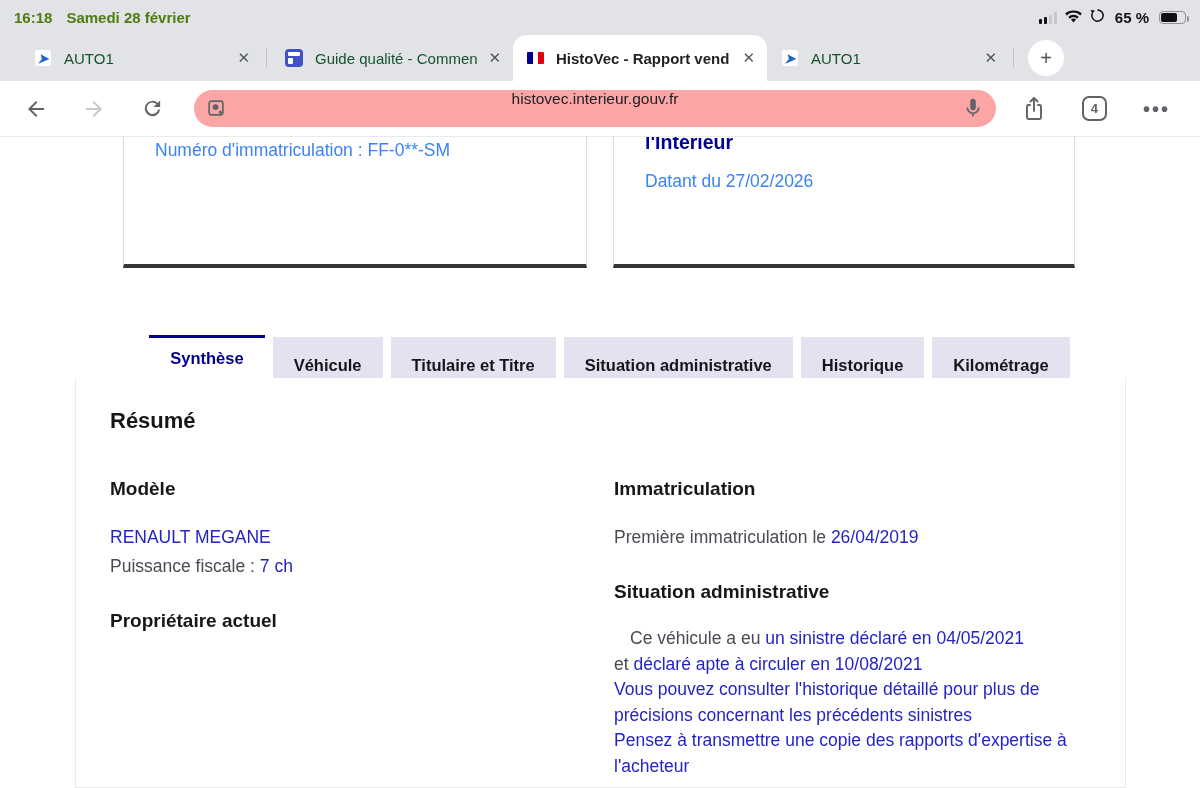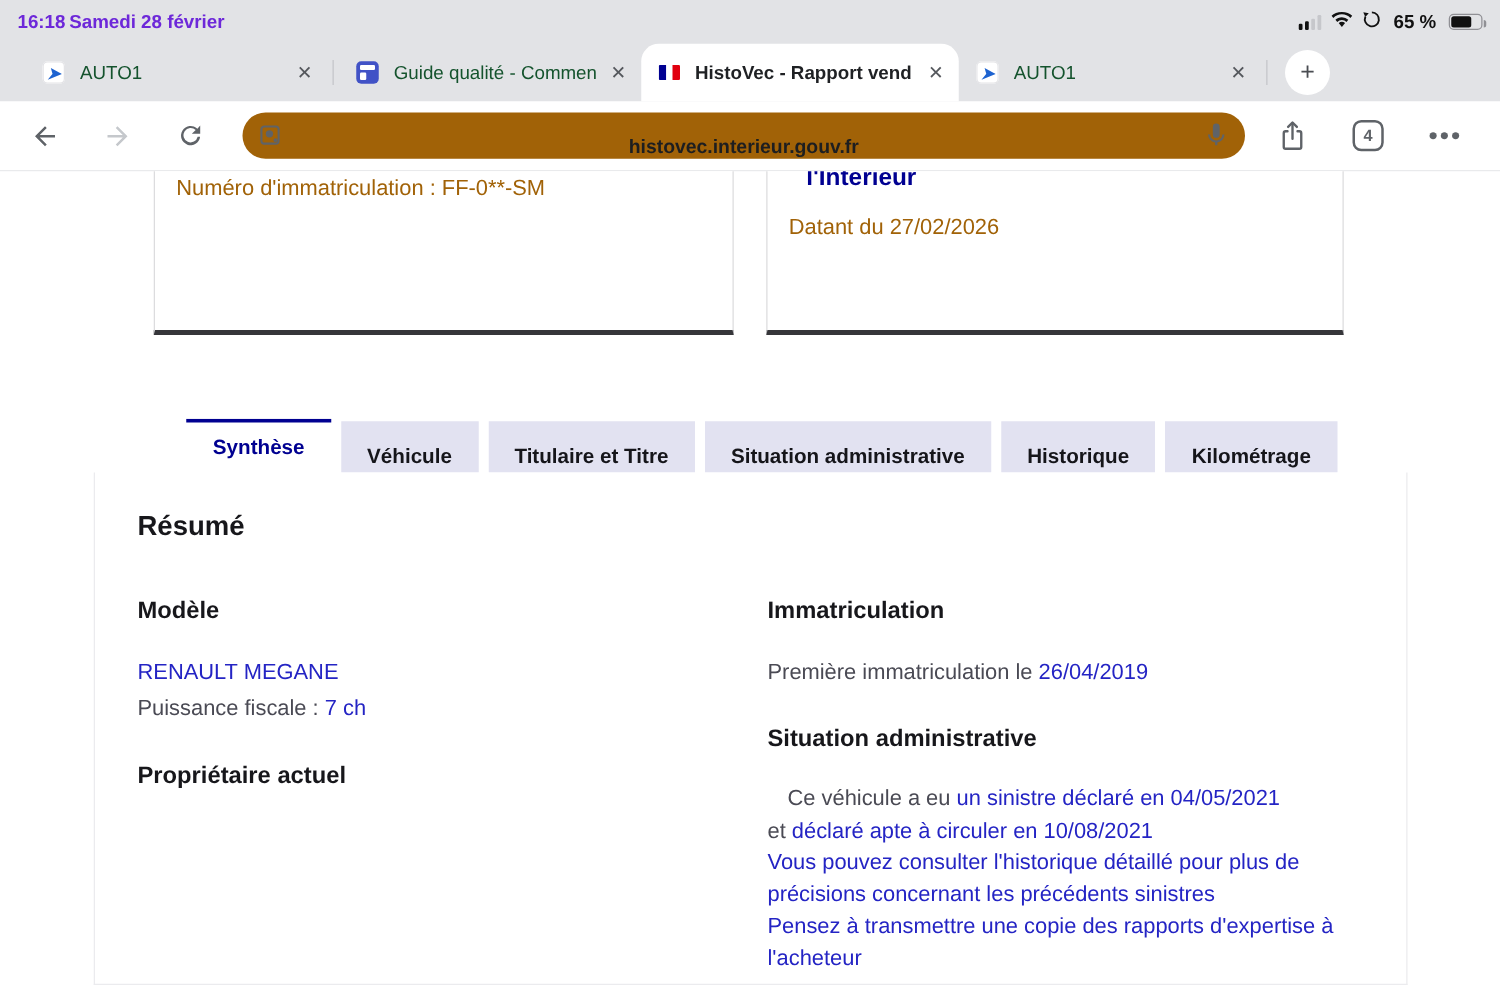--- a/index.html
+++ b/index.html
@@ -3,21 +3,21 @@
 <meta charset="utf-8">
 <style>
   * { margin:0; padding:0; box-sizing:border-box; }
   html,body { width:1200px; height:788px; }
   body { font-family:"Liberation Sans", sans-serif; background:#fff; overflow:hidden; }
   .screen { position:relative; width:1200px; height:788px; background:#E2E3E6; }
 
   
   .status-bar { position:absolute; top:0; left:0; right:0; height:35px;
     display:flex; align-items:center; justify-content:space-between; padding:0 14px; }
-  .sb-left { display:flex; align-items:center; gap:3px; font-size:15px; font-weight:700; color:#6d28d9; }
+  .sb-left { display:flex; align-items:center; gap:14px; font-size:15px; font-weight:700; color:#4d7c0f; }
   .sb-date { font-weight:600; }
   .sb-right { display:flex; align-items:center; gap:8px; }
   .signal { display:flex; align-items:flex-end; gap:2px; height:12px; }
   .signal i { width:3px; border-radius:1px; background:#C6C7CB; display:block; }
   .signal i:nth-child(1){height:5px;background:#111;}
   .signal i:nth-child(2){height:7px;background:#111;}
   .signal i:nth-child(3){height:9px;}
   .signal i:nth-child(4){height:12px;}
   .sb-pct { font-size:15px; font-weight:600; color:#111; margin-left:2px; }
   .battery { position:relative; width:27px; height:13px; border:1px solid #909095; border-radius:4px; margin-left:2px; }
@@ -47,37 +47,37 @@
   .fav-flag i:nth-child(1){background:#000091;}
   .fav-flag i:nth-child(2){background:#fff;}
   .fav-flag i:nth-child(3){background:#E1000F;}
 
   
   .nav-bar { position:absolute; top:81px; left:0; right:0; height:56px; background:#fff;
     display:flex; align-items:center; padding:0 24px; border-bottom:1px solid #E9EAEC; }
   .nav-ic { color:#5F6368; display:flex; align-items:center; justify-content:center; width:24px; height:24px; }
   .nav-ic.disabled { color:#C5C8CC; }
   .nav-ic + .nav-ic { margin-left:34px; }
-  .omnibox { position:relative; flex:1; height:37px; margin:0 26px 0 30px; background:#a16207; border-radius:19px;
-    display:flex; align-items:flex-end; justify-content:center;font-weight:bold; }
+  .omnibox { position:relative; flex:1; height:37px; margin:0 26px 0 30px; background:#fca5a5; border-radius:19px;
+    display:flex; align-items:flex-start; justify-content:center; }
   .omni-url { font-size:15.5px; color:#1D1E20; }
   .omni-lens { position:absolute; left:11px; top:7px; color:#5F6368; }
   .omni-mic { position:absolute; right:12px; top:7px; color:#5F6368; }
   .nav-right { display:flex; align-items:center; gap:36px; margin-right:6px; }
   .tabcount { width:25px; height:25px; border:2px solid #5F6368; border-radius:7px;
     display:flex; align-items:center; justify-content:center; font-size:13px; font-weight:700; color:#5F6368; }
   .dots { color:#5F6368; font-size:20px; letter-spacing:2px; font-weight:700; line-height:10px; }
 
   
   .web { position:absolute; top:137px; left:0; right:0; bottom:0; background:#fff; overflow:hidden; }
   .card { position:absolute; top:-70px; height:201px; background:#fff;
     border:1px solid #DCDCDE; border-bottom:4px solid #36363A; }
   .card1 { left:123px; width:464px; }
   .card2 { left:613px; width:462px; }
-  .card p.gray { font-size:17.5px; color:#a16207; margin-left:17px; }
+  .card p.gray { font-size:17.5px; color:#3b82f6; margin-left:31px; }
   .card1 p.gray { margin-top:72px; }
   .card2 .ctitle { margin:63px 0 0 31px; font-size:19.5px; font-weight:700; color:#000091; }
   .card2 p.gray { margin-top:17px; }
 
   .page-tabs { position:absolute; left:93px; top:198px; width:1033px; height:43px;
     display:flex; gap:8px; overflow:hidden;justify-content:center; }
   .ptab { flex:0 0 auto; padding:0 21px; font-size:16.5px; font-weight:700; color:#15151A;
     background:#E2E2F1; margin-top:2px; height:56px; display:flex; align-items:center; white-space:nowrap; }
   .ptab.active { background:#fff; color:#000091; border-top:3px solid #000091; margin-top:0; height:43px; }
 

